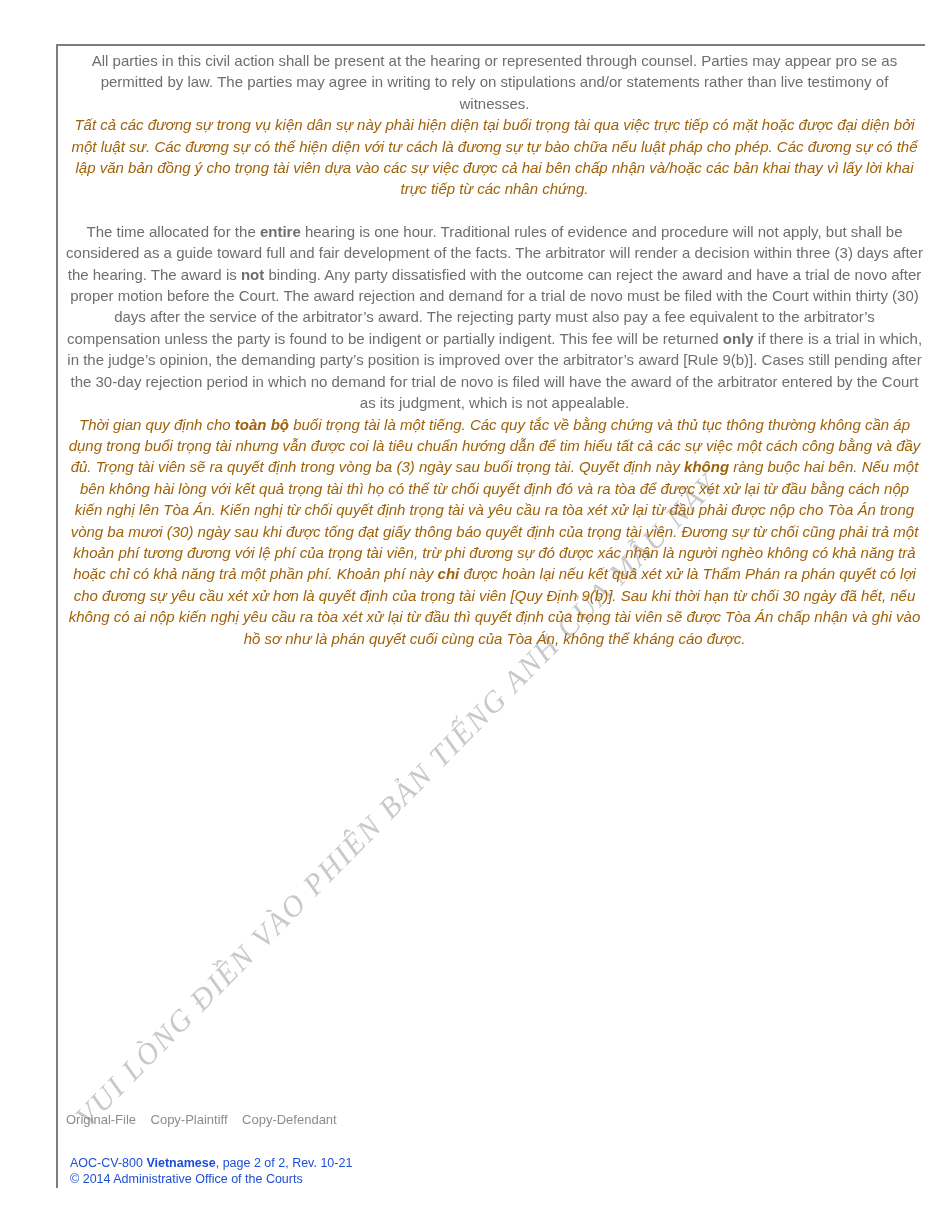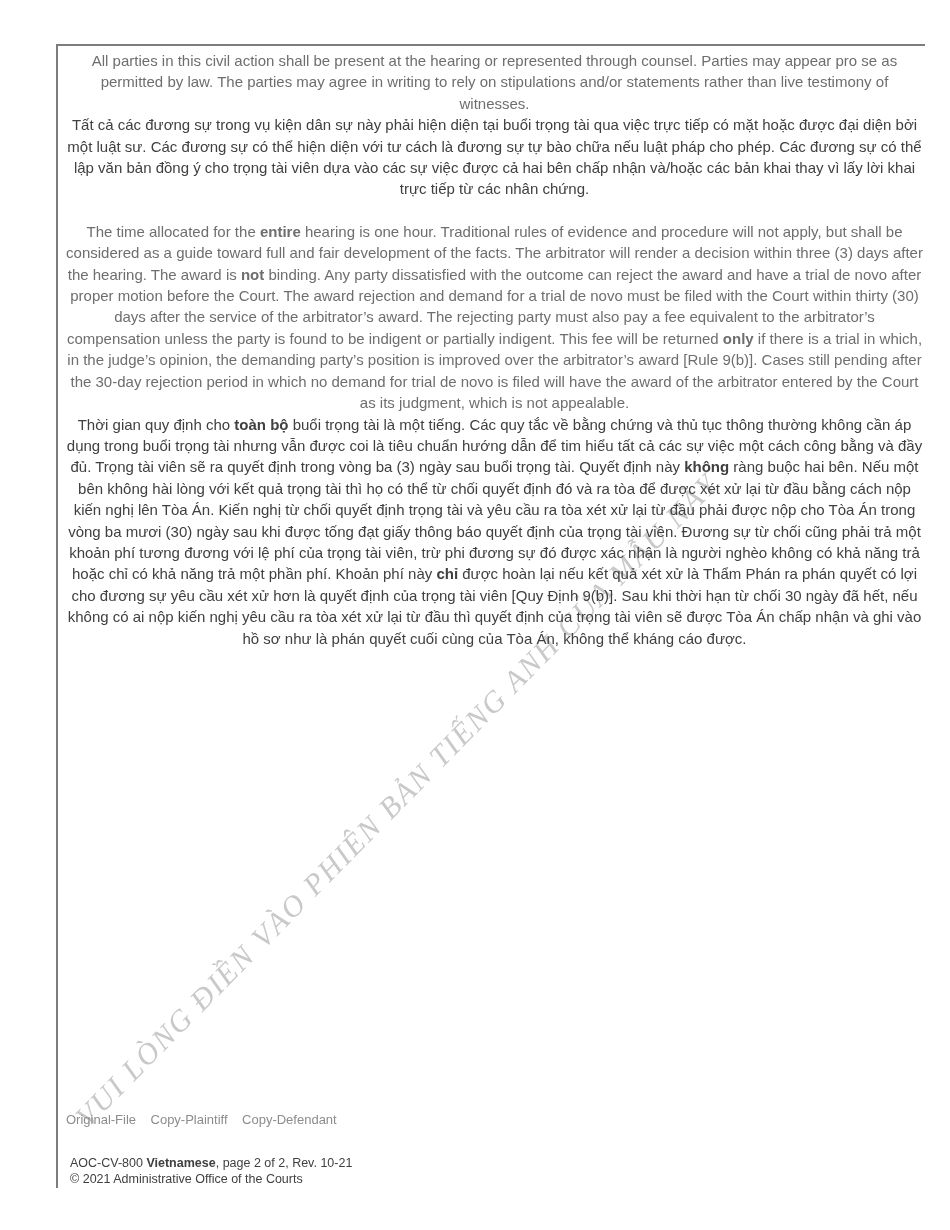--- a/index.html
+++ b/index.html
@@ -31,39 +31,39 @@
   }
   .content{
     position:absolute;left:66px;top:50px;width:857px;
     z-index:1;
     font-size:15px;
     line-height:21.4px;
     text-align:left;
   }
   .para{margin:0;text-align:center;}
   .para.en{color:#6e6e6e;}
-  .para.vi{color:#404040;}
+  .para.vi{color:#a16207;font-style:italic;}
   .spacer{height:21px;}
   .b{font-weight:bold;}
   .distribution{
     position:absolute;left:66px;top:1112px;width:857px;
     font-size:13px;
     line-height:15px;
     z-index:1;
   }
   .distribution .en-line{color:#8c8c8c;}
   .distribution .vi-line{color:#3c3c3c;}
   .footer{
     position:absolute;left:70px;top:1155px;width:860px;
     display:flex;
     font-size:12.5px;
     line-height:16px;
     z-index:1;
   }
-  .footer .col-left{width:285px;color:#404040;}
+  .footer .col-left{width:285px;color:#1d4ed8;}
   .footer .col-right{color:#3c3c3c;}
 </style>
 </head>
 <body>
 
 <div class="page">
 
   <div class="watermark">VUI LÒNG ĐIỀN VÀO PHIÊN BẢN TIẾNG ANH CỦA MẪU NÀY</div>
 
   <div class="border-top"></div>
@@ -77,17 +77,17 @@
     <p class="para vi"><span>Thời gian quy định cho </span><span class="b">toàn bộ</span><span> buổi trọng tài là một tiếng. Các quy tắc về bằng chứng và thủ tục thông thường không cần áp dụng trong buổi trọng tài nhưng vẫn được coi là tiêu chuẩn hướng dẫn để tim hiểu tất cả các sự việc một cách công bằng và đầy đủ. Trọng tài viên sẽ ra quyết định trong vòng ba (3) ngày sau buổi trọng tài. Quyết định này </span><span class="b">không</span><span> ràng buộc hai bên. Nếu một bên không hài lòng với kết quả trọng tài thì họ có thể từ chối quyết định đó và ra tòa để được xét xử lại từ đầu bằng cách nộp kiến nghị lên Tòa Án. Kiến nghị từ chối quyết định trọng tài và yêu cầu ra tòa xét xử lại từ đầu phải được nộp cho Tòa Án trong vòng ba mươi (30) ngày sau khi được tống đạt giấy thông báo quyết định của trọng tài viên. Đương sự từ chối cũng phải trả một khoản phí tương đương với lệ phí của trọng tài viên, trừ phi đương sự đó được xác nhận là người nghèo không có khả năng trả hoặc chỉ có khả năng trả một phần phí. Khoản phí này </span><span class="b">chỉ</span><span> được hoàn lại nếu kết quả xét xử là Thẩm Phán ra phán quyết có lợi cho đương sự yêu cầu xét xử hơn là quyết định của trọng tài viên [Quy Định 9(b)]. Sau khi thời hạn từ chối 30 ngày đã hết, nếu không có ai nộp kiến nghị yêu cầu ra tòa xét xử lại từ đầu thì quyết định của trọng tài viên sẽ được Tòa Án chấp nhận và ghi vào hồ sơ như là phán quyết cuối cùng của Tòa Án, không thể kháng cáo được.</span></p>
   </div>
 
   <div class="distribution">
     <div class="en-line">Original-File&nbsp;&nbsp;&nbsp;&nbsp;Copy-Plaintiff&nbsp;&nbsp;&nbsp;&nbsp;Copy-Defendant</div>
   </div>
 
   <div class="footer">
     <div class="col-left">
       <div><span>AOC-CV-800 </span><span class="b">Vietnamese</span><span>, page 2 of 2, Rev. 10-21</span></div>
-      <div>© 2021 Administrative Office of the Courts</div>
+      <div>© 2014 Administrative Office of the Courts</div>
     </div>
   </div>
 
 </div>
 
 </body></html>

